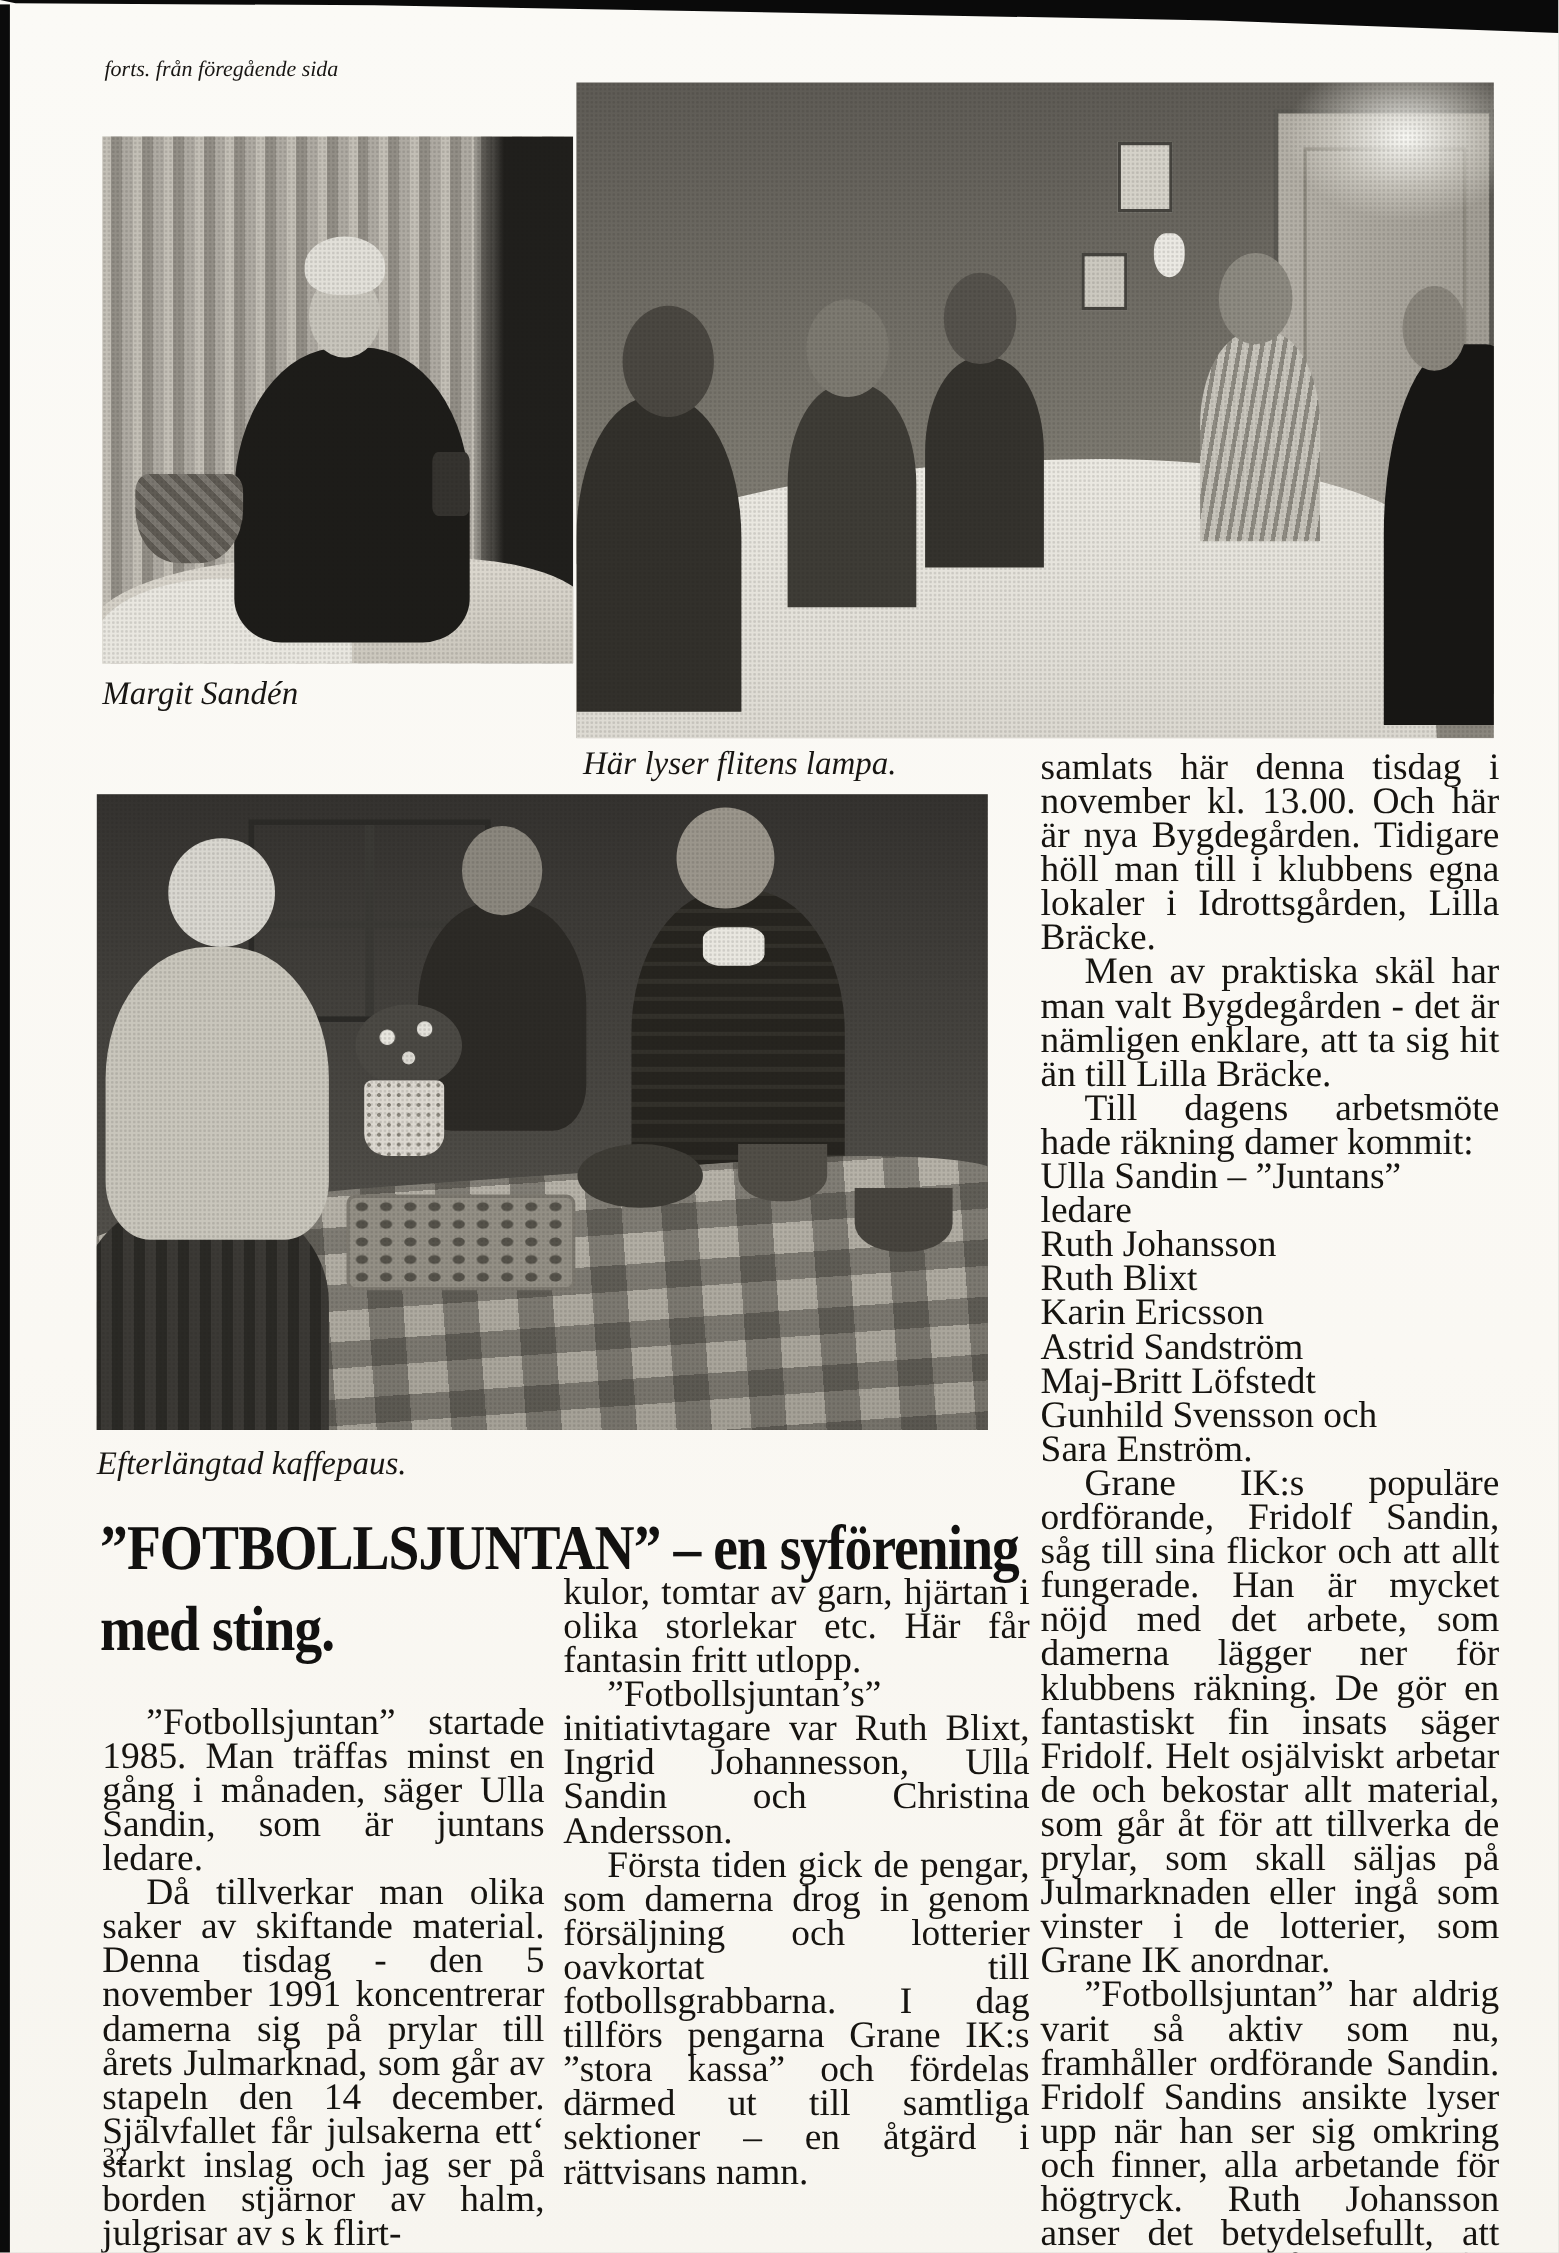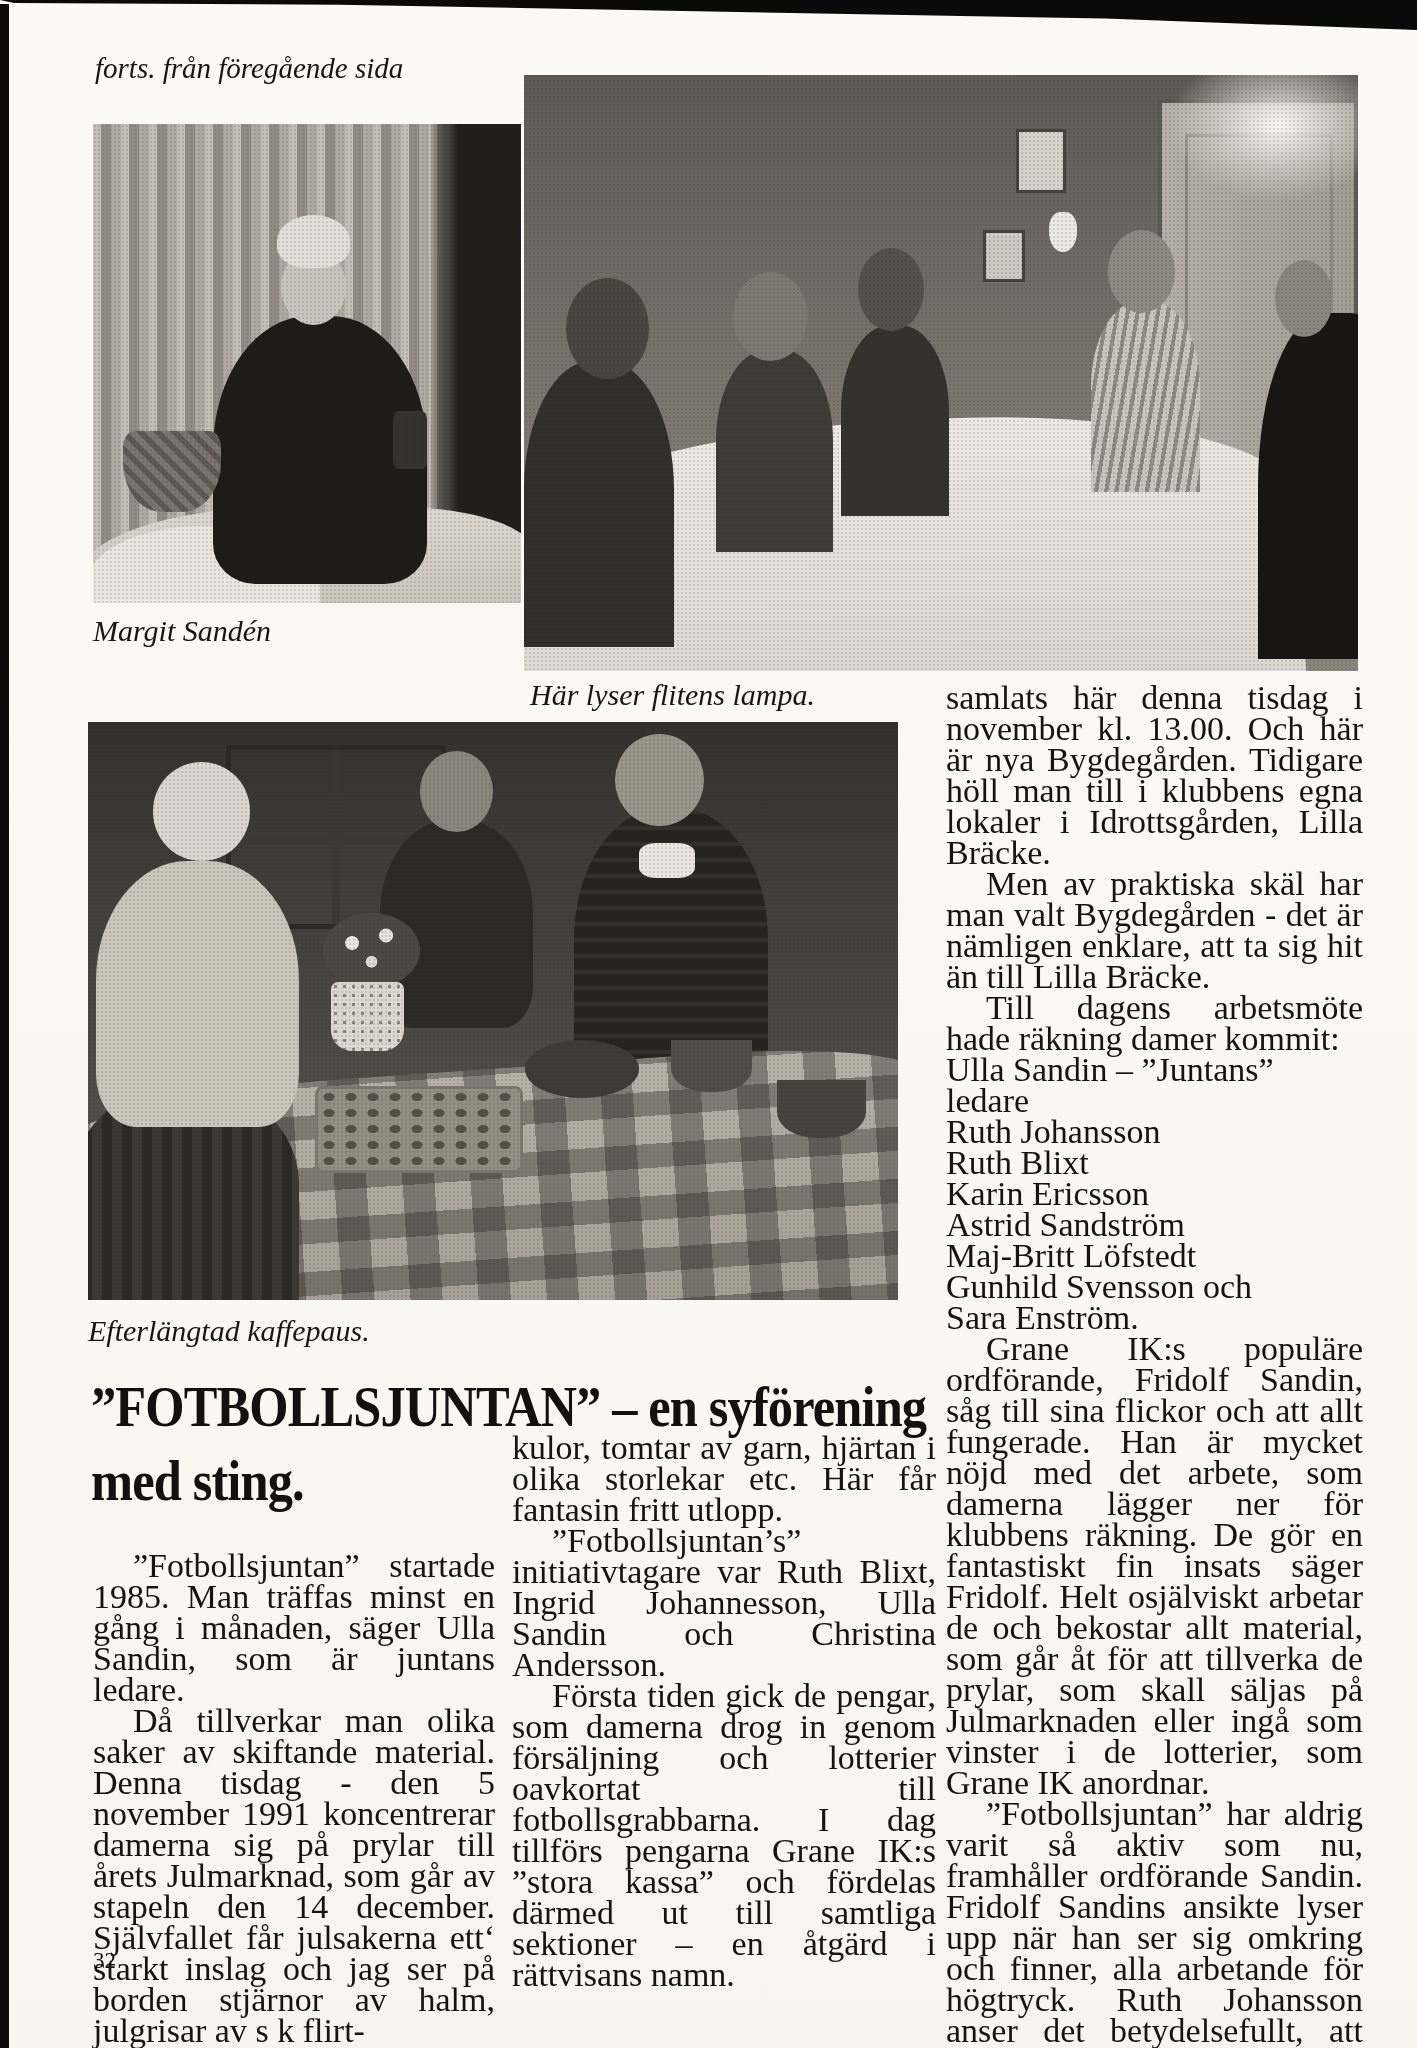--- a/index.html
+++ b/index.html
@@ -8,21 +8,21 @@
     background:linear-gradient(180deg,#fbfaf6 0%,#faf8f3 60%,#f7f5ef 100%);
     overflow:hidden;
     font-family:"Liberation Serif",serif;color:#15130f;
   }
   
   .edge-strip-left{position:absolute;left:0;top:4px;width:9px;height:2044px;background:#0b0b0b;}
   .edge-wedge-top{position:absolute;left:0;top:0;width:1417px;height:30px;background:#0a0a0a;
     clip-path:polygon(0 0,100% 0,100% 100%,78% 62%,24% 16%,1% 10%);}
   
   .caption{position:absolute;font-style:italic;font-size:30px;line-height:1.25;color:#181613;white-space:nowrap;}
-  #cont-note{position:absolute;left:95px;top:52px;font-style:italic;font-size:29px;color:#181613;}
+  #cont-note{position:absolute;left:95px;top:52px;font-style:italic;font-size:20px;color:#181613;}
   #page-number{position:absolute;left:93px;top:1948px;font-size:23px;color:#141210;}
   
   .headline{position:absolute;left:91px;font-weight:bold;font-size:58px;line-height:1;
     letter-spacing:-1px;white-space:nowrap;transform:scaleX(.87);transform-origin:left top;color:#121110;}
   #headline-1{top:1378px;}
   #headline-2{top:1452px;}
   
   .body-col{position:absolute;font-size:34px;line-height:31px;text-align:justify;color:#161410;}
   .body-col p{margin:0;}
   .body-col p.ind{text-indent:40px;}

